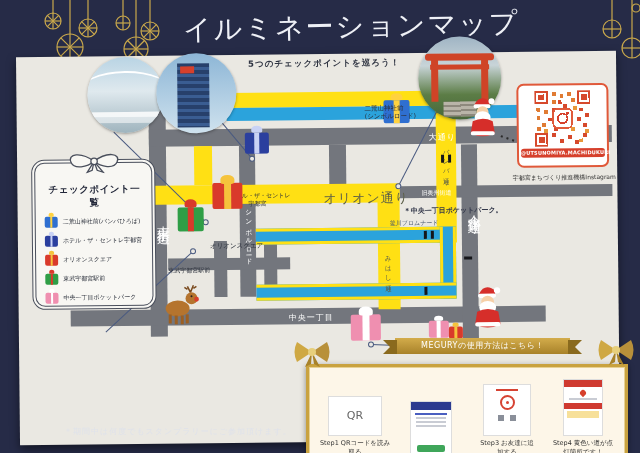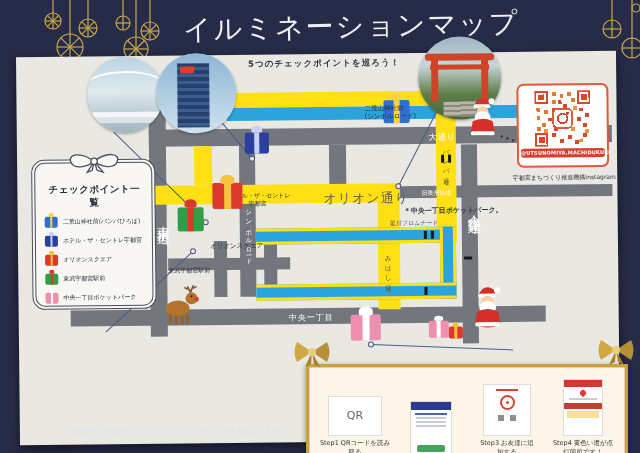--- a/index.html
+++ b/index.html
@@ -412,20 +412,21 @@
             <div class="ln"></div>
             <div class="bd"></div>
             <div class="yw"></div>
         </div>
         <div class="step-cap" style="width:66px;">
           <b>Step4</b><span>黄色い道が点灯箇所です！</span>
         </div>
       </div>
     </div>
   </div>
+  <div id="steps-banner">MEGURYの使用方法はこちら！</div>
 
   <svg class="abs" style="left:292px;top:338px;z-index:10;" width="40" height="30" viewBox="0 0 40 30">
     <path d="M20 14 L5 4 Q0 14 5 24 Z" fill="#cfa843"></path>
     <path d="M20 14 L35 4 Q40 14 35 24 Z" fill="#b8903a"></path>
     <path d="M20 14 L13 29 L19 26 Z" fill="#a8822a"></path>
       <path d="M20 14 L28 29 L22 26 Z" fill="#a8822a"></path>
     <circle cx="20" cy="14" r="4" fill="#e7cf7c"></circle>
   </svg>
   <svg class="abs" style="left:596px;top:336px;z-index:10;" width="40" height="30" viewBox="0 0 40 30">
     <path d="M20 14 L5 4 Q0 14 5 24 Z" fill="#cfa843"></path>

